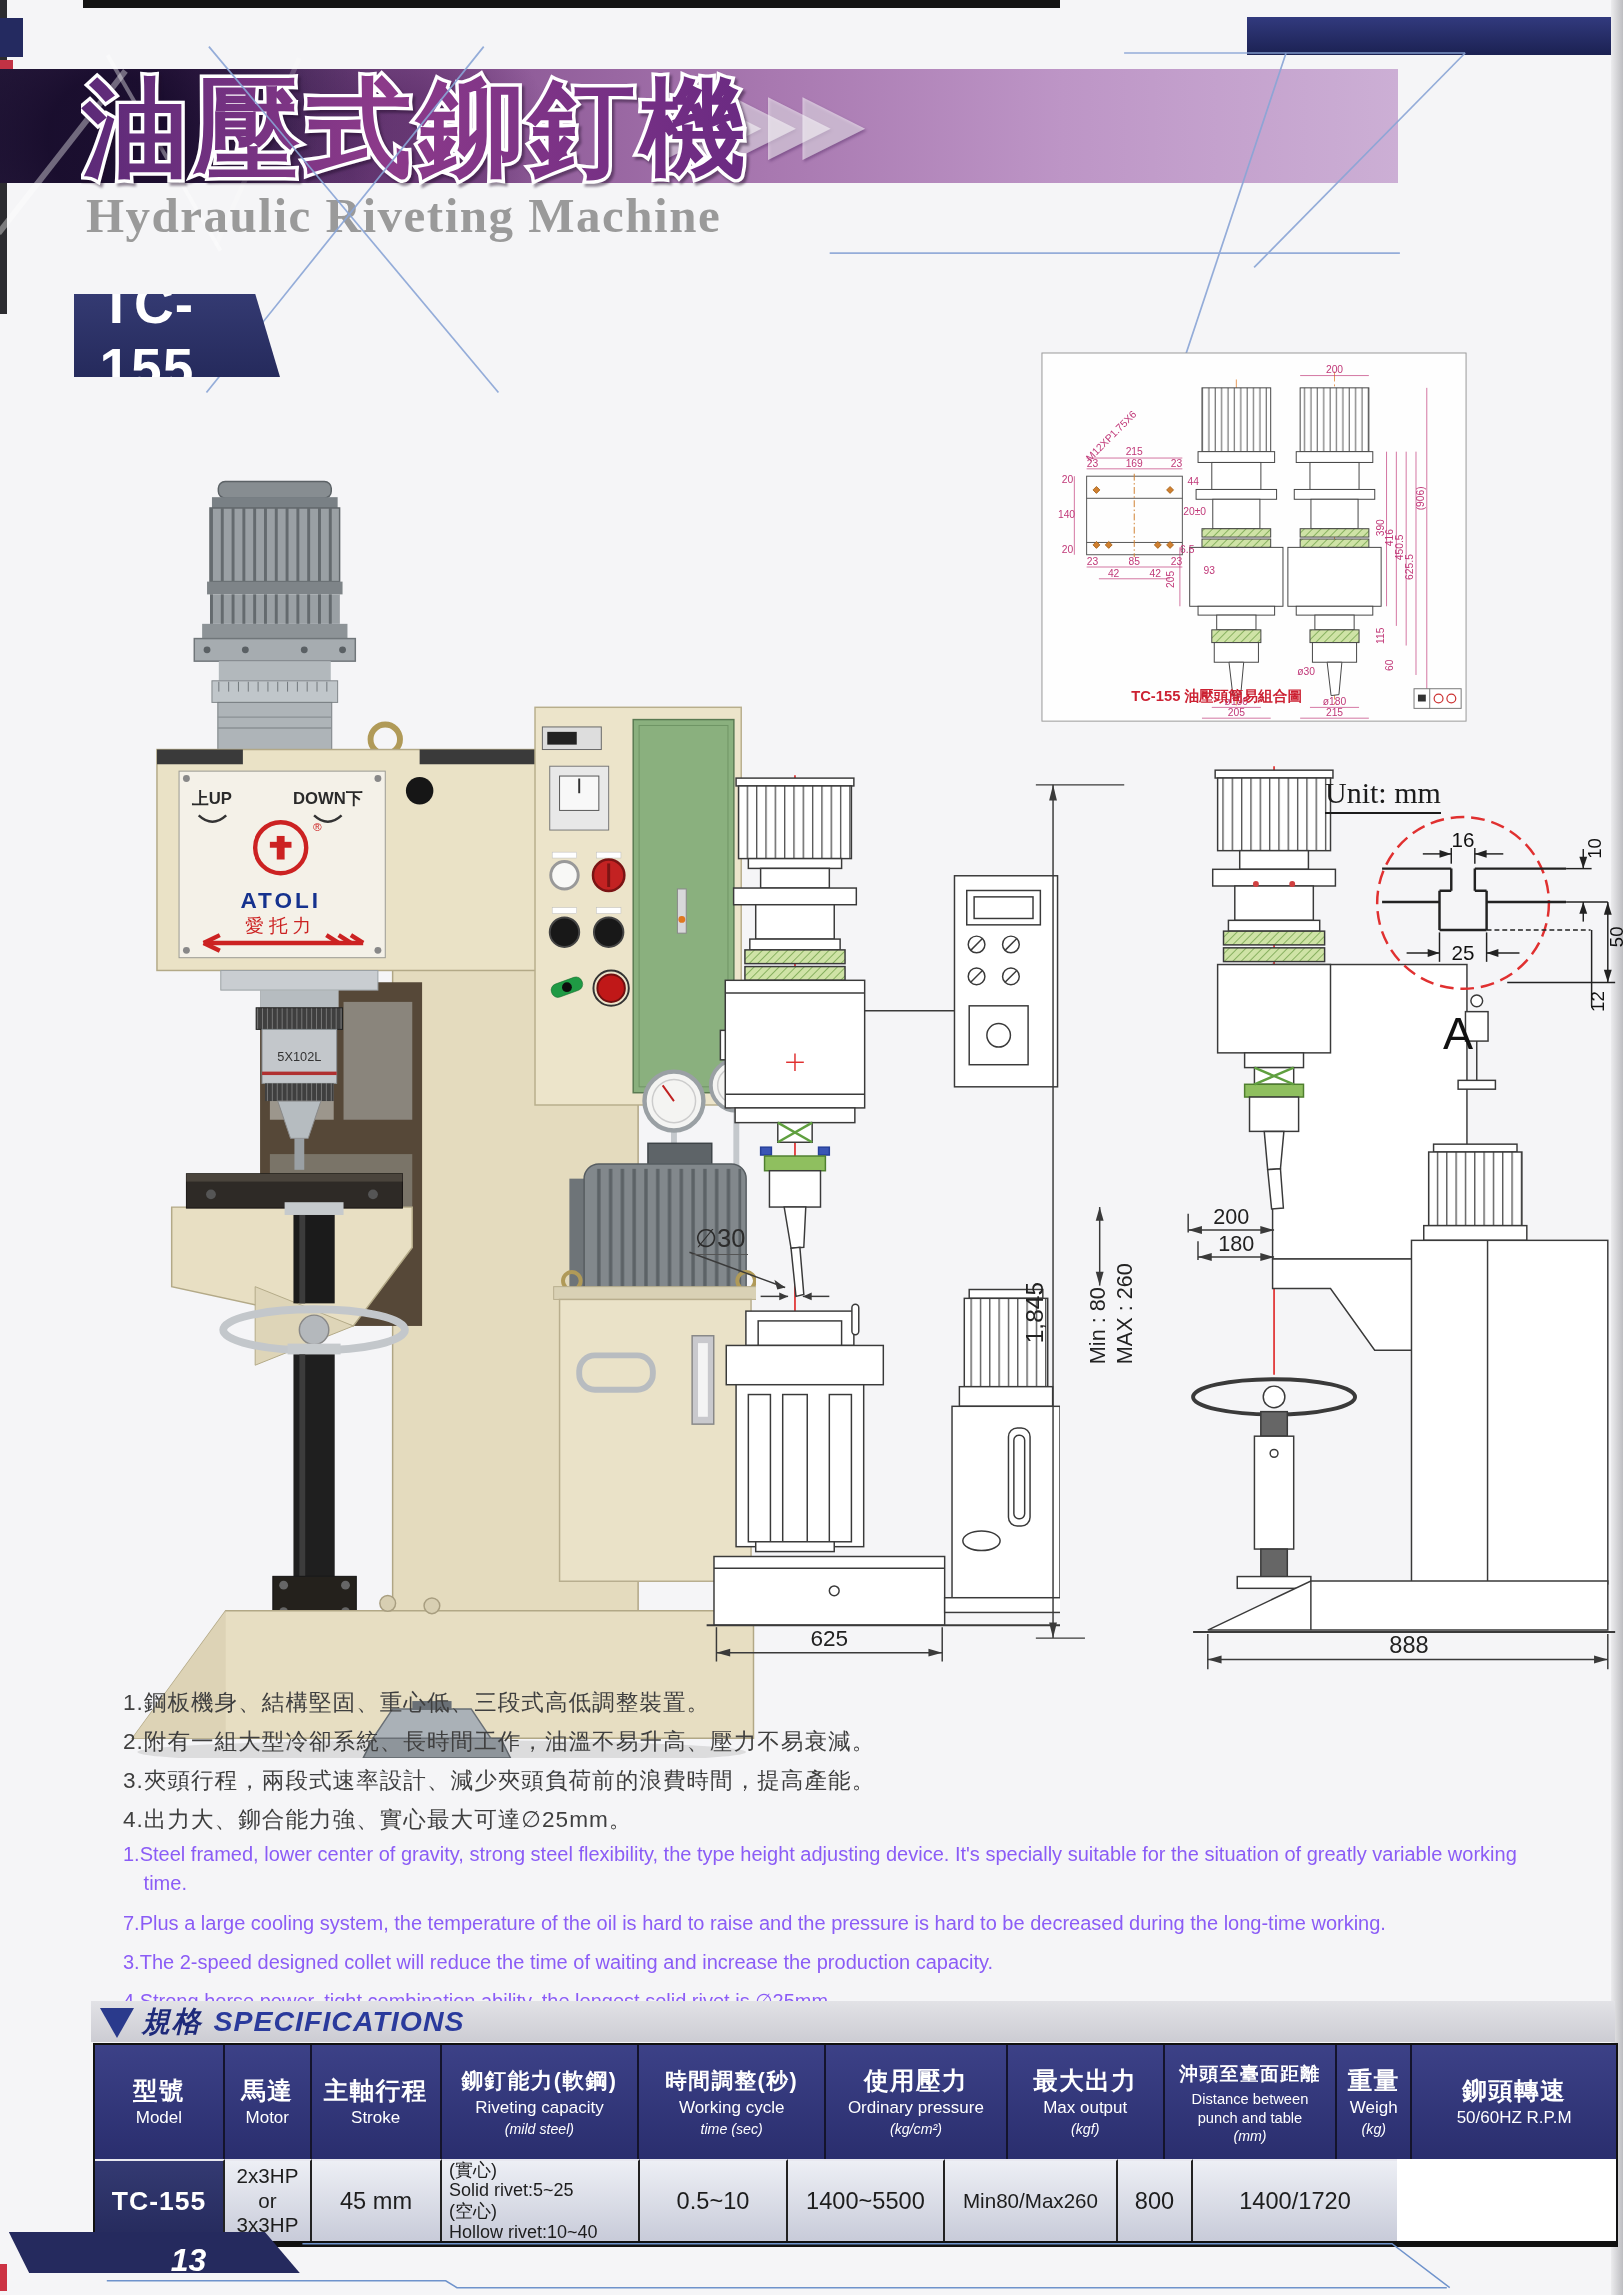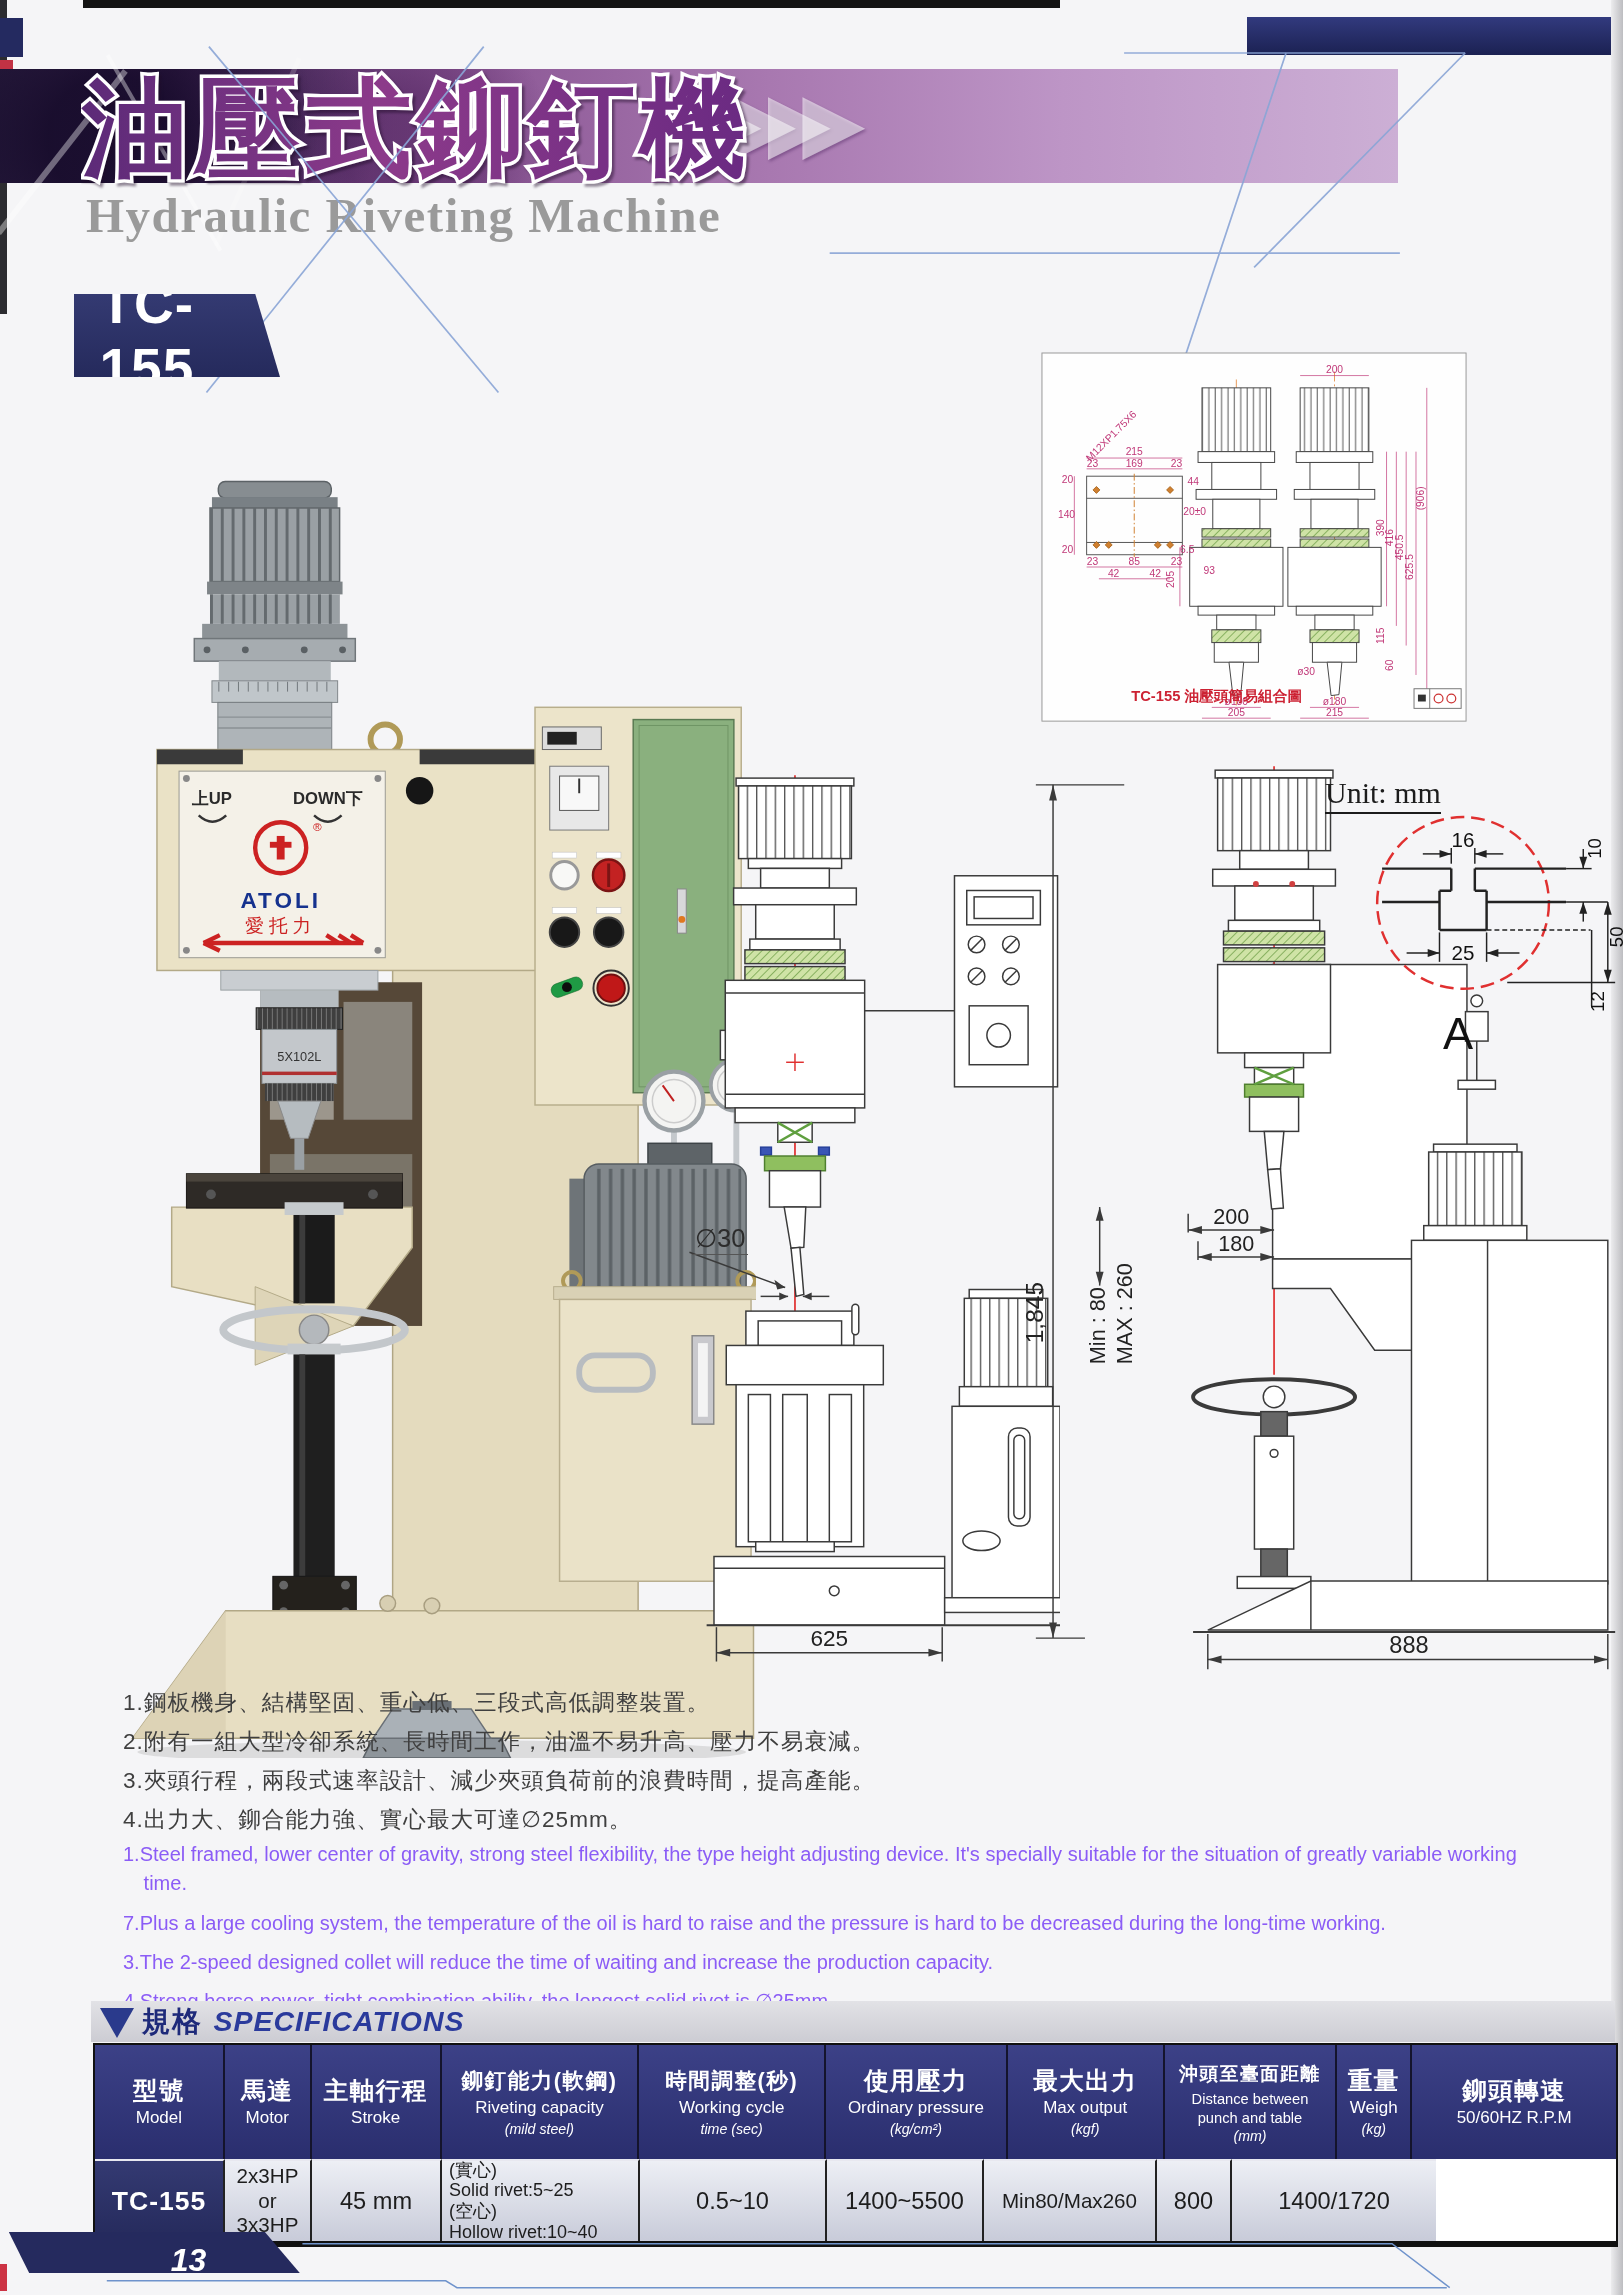--- a/index.html
+++ b/index.html
@@ -40,21 +40,21 @@
   .cnfeat{left:123px;top:1683px;width:1423px;font-size:22.6px;color:#3f3f3f;letter-spacing:1px;}
   .cnfeat div{line-height:39px;}
   .enfeat{left:123px;top:1840px;width:1414px;font-size:20px;color:#8b5cf6;}
   .enfeat div{line-height:29.4px;margin-bottom:9.8px;padding-left:20.6px;text-indent:-20.6px;}
 
   
   .specbar{left:91px;top:2001px;width:1524px;height:41px;
     background:linear-gradient(180deg,#e2e2e6,#ccccd3);display:flex;align-items:center;}
   .tri{width:0;height:0;border-left:17.7px solid transparent;border-right:17.7px solid transparent;
     border-top:30px solid #2a3a8c;margin:2px 7.9px 0 8.8px;}
-  .speccn{font-size:28.5px;font-weight:bold;color:#1e2a7a;letter-spacing:2px;}
+  .speccn{font-size:28.5px;font-weight:bold;font-style:italic;color:#1e2a7a;letter-spacing:2px;}
   .specen{font-size:28.5px;font-weight:bold;font-style:italic;color:#2a3a9c;margin-left:10.8px;letter-spacing:1px;}
 
   .spectable{left:93px;top:2043px;width:1521px;border:2.5px solid #111;border-bottom:6.9px solid #111;
     background:#fff;}
   .trow{display:flex;}
   .th{background:linear-gradient(180deg,#3c4187,#2a2e6e);color:#fff;height:114px;
     border-right:2px solid #14142c;display:flex;flex-direction:column;justify-content:center;
     align-items:center;text-align:center;box-sizing:border-box;}
   .th:last-child{border-right:none;}
   .th .cn{font-size:24.5px;font-weight:bold;letter-spacing:1.5px;line-height:32px;}
@@ -813,21 +813,21 @@
       <div class="l">or</div>
       <div class="l">3x3HP</div>
     </div>
     <div class="td" style="width:130px">45 mm</div>
     <div class="td cap" style="width:198px">
       <div class="l">(實心)</div>
       <div class="l">Solid rivet:5~25</div>
       <div class="l">(空心)</div>
       <div class="l">Hollow rivet:10~40</div>
     </div>
-    <div class="td" style="width:187px">0.5~10</div>
+    <div class="td" style="width:148px">0.5~10</div>
     <div class="td" style="width:157px">1400~5500</div>
     <div class="td" style="width:173px;font-size:20.6px">Min80/Max260</div>
     <div class="td" style="width:75px">800</div>
     <div class="td" style="width:204px">1400/1720</div>
   </div>
 </div>
 
 <div class="abs footbadge">
   <span>13</span>
 </div>

